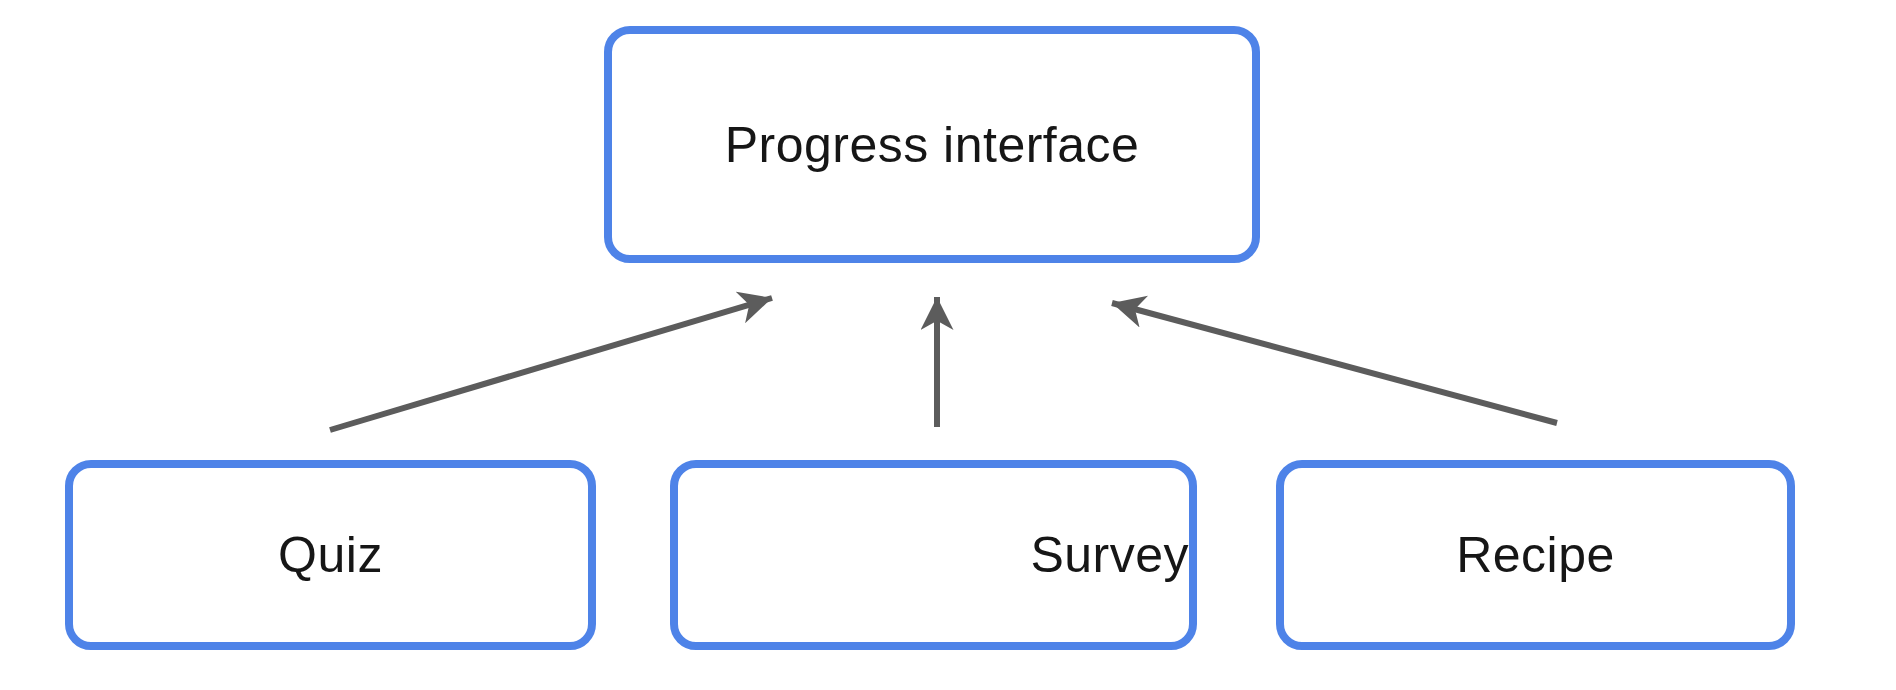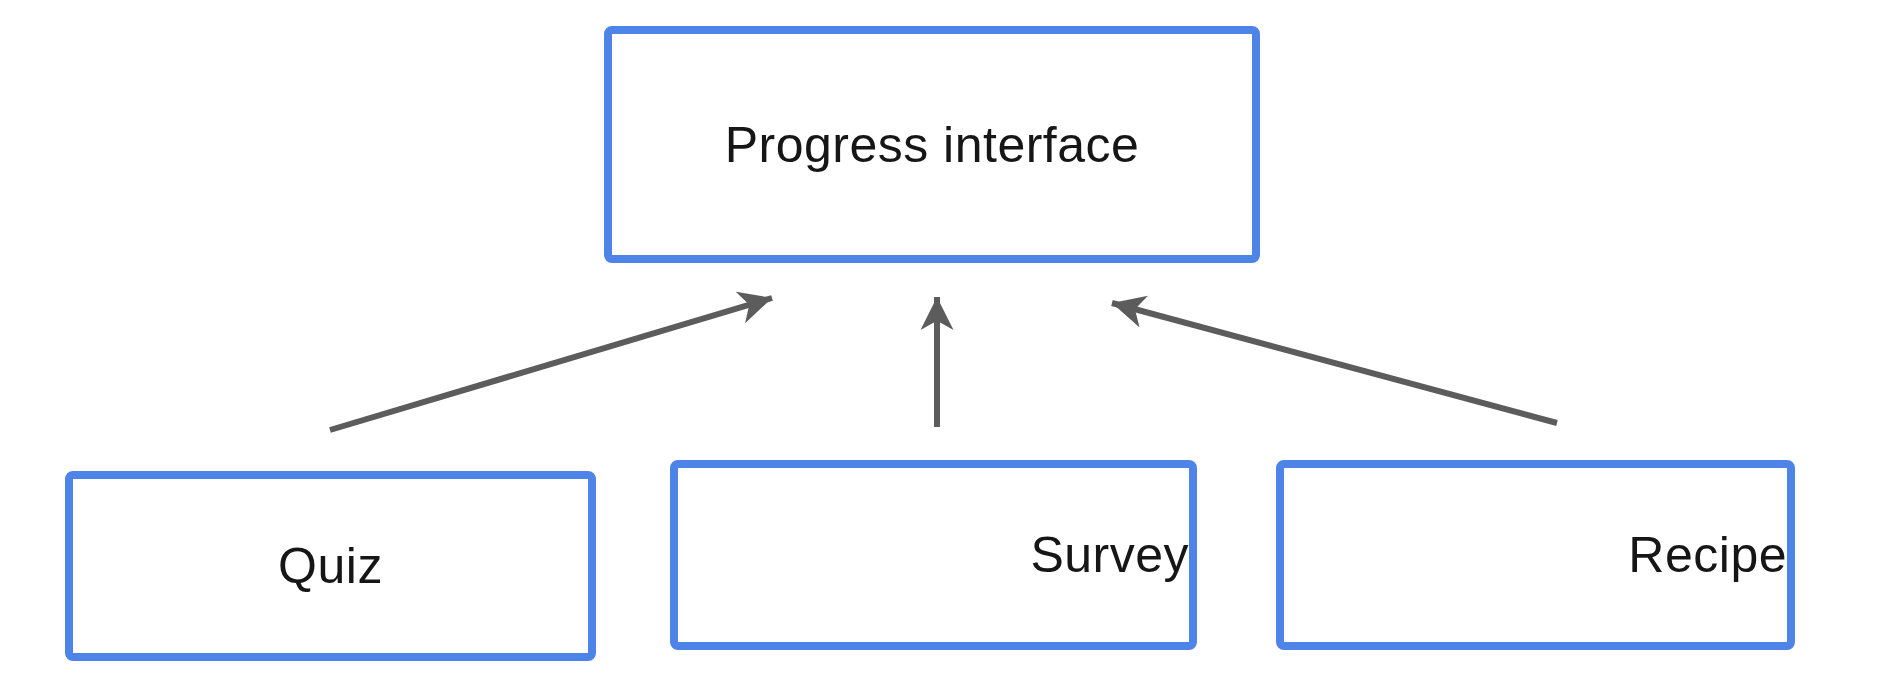--- a/index.html
+++ b/index.html
@@ -21,37 +21,37 @@
   .arrow-layer {
     position: absolute;
     left: 0; top: 0;
     width: 1896px;
     height: 690px;
     pointer-events: none;
   }
   .node {
     position: absolute;
     border: 8px solid var(--box-border);
-    border-radius: 8px;
+    border-radius: 26px;
     background: #ffffff;
     display: flex;
     align-items: center;
     justify-content: center;
   }
   .node-label {
     font-size: 50px;
     font-weight: 500;
     color: var(--text-color);
     letter-spacing: 0.5px;
     white-space: nowrap;
   }
   .node-progress { left: 604px; top: 26px;  width: 656px; height: 237px; }
-  .node-quiz     { left: 65px;  top: 460px; width: 531px; height: 190px; margin-top: 11px; }
+  .node-quiz     { left: 65px;  top: 460px; width: 531px; height: 190px; }
   .node-survey   { left: 670px; top: 460px; width: 527px; height: 190px; justify-content: flex-end; }
-  .node-recipe   { left: 1276px; top: 460px; width: 519px; height: 190px; justify-content: flex-end; }
+  .node-recipe   { left: 1276px; top: 460px; width: 519px; height: 190px; }
 </style>
 </head>
 <body>
 
 <div class="canvas">
 
   <svg class="arrow-layer" viewBox="0 0 1896 690" xmlns="http://www.w3.org/2000/svg">
     <defs>
       <marker id="arrowhead" viewBox="0 0 10 10" refX="10" refY="5" markerWidth="5.5" markerHeight="5.5" orient="auto-start-reverse" markerUnits="strokeWidth">
         <path d="M 0 0 L 10 5 L 0 10 L 2.8 5 Z" fill="#5c5c5c"></path>

